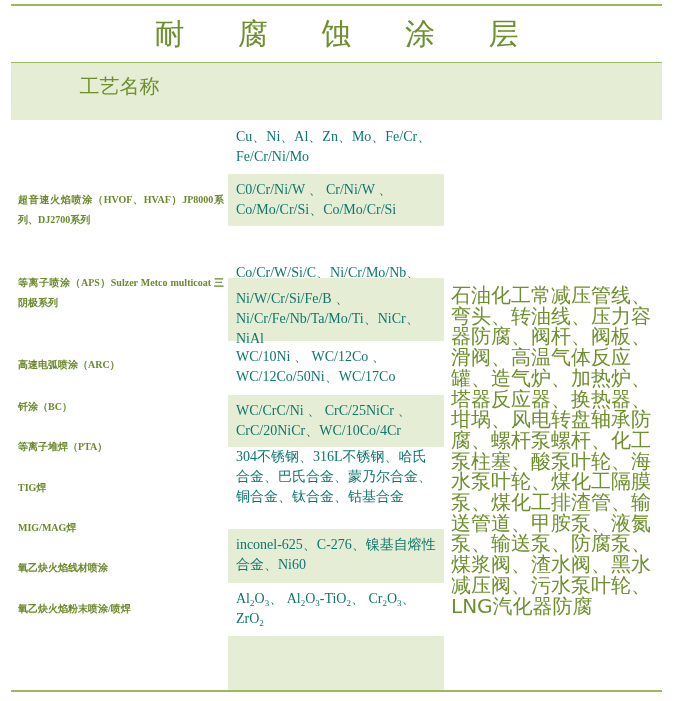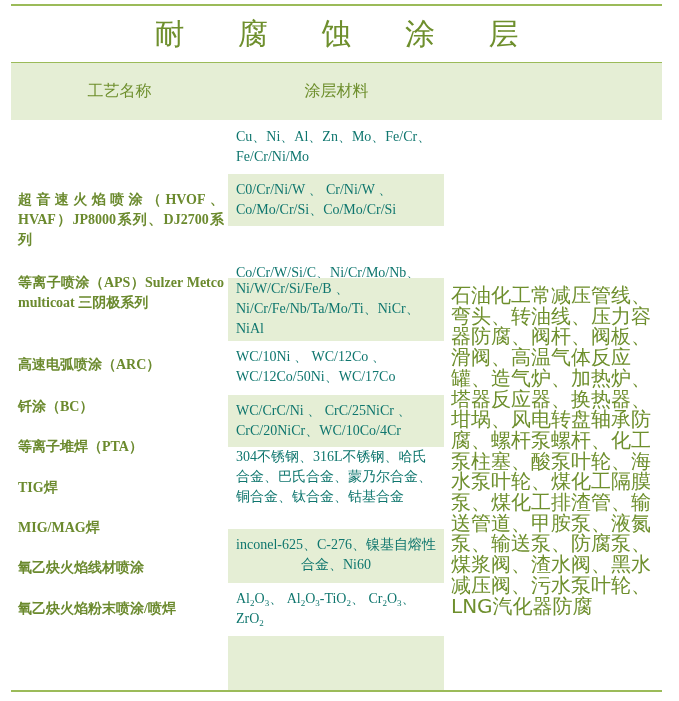--- a/index.html
+++ b/index.html
@@ -4,62 +4,61 @@
 <style>
   html, body { margin: 0; padding: 0; background: #ffffff; }
   body { width: 679px; height: 701px; position: relative; overflow: hidden;
          font-family: "Liberation Serif", "DejaVu Serif", serif; color: #6b8a2e; }
   .topline { position: absolute; left: 11px; top: 4px; width: 651px; height: 2px; background: #9bbb59; }
   .title { position: absolute; left: 11px; top: 14px; width: 651px; text-align: center;
            font-size: 30px; letter-spacing: 22px; color: #6e8f2d; line-height: 40px;
            font-family: "DejaVu Serif", "Liberation Serif", serif; padding-left: 22px; box-sizing: border-box; }
   .hdr { position: absolute; left: 11px; top: 62px; width: 651px; height: 58px; background: #e5eed5;
          border-top: 1px solid #9bbb59; box-sizing: border-box; }
-  .hdr span { position: absolute; top: 18px; font-size: 16px; color: #6e8f2d; text-align: center;
+  .hdr span { position: absolute; top: 10px; font-size: 20px; color: #6e8f2d; text-align: center;
               font-family: "DejaVu Sans", sans-serif; }
   .h1 { left: 0; width: 217px; }
   .h2 { left: 217px; width: 217px; }
   .h3 { left: 434px; width: 217px; }
   .mid { position: absolute; left: 228px; width: 216px; box-sizing: border-box; padding: 6px 8px 0 8px;
          font-size: 14px; line-height: 20px; color: #0f766e; }
   .mid.g { background: #e5eed5; }
   .mid sub { font-size: 9px; vertical-align: -3px; line-height: 0; }
-  .proc { position: absolute; left: 18px; width: 206px; font-weight: bold; font-size: 14px; line-height: 20px;
+  .proc { position: absolute; left: 18px; width: 206px; font-weight: bold; font-size: 10px; line-height: 20px;
           color: #6b8a2e; text-align: justify; }
   .app { position: absolute; left: 451px; top: 285px; width: 208px; font-size: 20px; line-height: 20.7px;
          color: #6e8f2d; font-family: "DejaVu Sans", sans-serif; }
   .bottomline { position: absolute; left: 11px; top: 690px; width: 651px; height: 2px; background: #9bbb59; }
 </style>
 </head>
 <body>
 
 <div class="topline"></div>
 <div class="title">耐 腐 蚀 涂 层</div>
 
 <div class="hdr">
   <span class="h1">工艺名称</span>
-  <span class="h2">涂层材料</span>
 </div>
 
 <div class="proc" style="top:190px;">超音速火焰喷涂（HVOF、HVAF）JP8000系列、DJ2700系列</div>
 <div class="proc" style="top:273px;">等离子喷涂（APS）Sulzer Metco multicoat 三阴极系列</div>
 <div class="proc" style="top:355px;">高速电弧喷涂（ARC）</div>
 <div class="proc" style="top:397px;">钎涂（BC）</div>
 <div class="proc" style="top:437px;">等离子堆焊（PTA）</div>
 <div class="proc" style="top:478px;">TIG焊</div>
 <div class="proc" style="top:518px;">MIG/MAG焊</div>
 <div class="proc" style="top:558px;">氧乙炔火焰线材喷涂</div>
 <div class="proc" style="top:599px;">氧乙炔火焰粉末喷涂/喷焊</div>
 
 <div class="mid" style="top:121px;height:53px;">Cu、Ni、Al、Zn、Mo、Fe/Cr、Fe/Cr/Ni/Mo</div>
 <div class="mid g" style="top:174px;height:52px;">C0/Cr/Ni/W 、 Cr/Ni/W 、Co/Mo/Cr/Si、Co/Mo/Cr/Si</div>
 <div class="mid" style="top:226px;height:52px;margin-top:31px;">Co/Cr/W/Si/C、Ni/Cr/Mo/Nb、Ni/Cr/Mo/W、Ni/Cr/Si/Fe/B</div>
-<div class="mid g" style="top:278px;height:63px;padding-top:1px;">Ni/W/Cr/Si/Fe/B 、Ni/Cr/Fe/Nb/Ta/Mo/Ti、NiCr、NiAl</div>
+<div class="mid g" style="top:278px;height:63px;padding-top:11px;">Ni/W/Cr/Si/Fe/B 、Ni/Cr/Fe/Nb/Ta/Mo/Ti、NiCr、NiAl</div>
 <div class="mid" style="top:341px;height:54px;">WC/10Ni 、 WC/12Co 、WC/12Co/50Ni、WC/17Co</div>
 <div class="mid g" style="top:395px;height:52px;">WC/CrC/Ni 、 CrC/25NiCr 、CrC/20NiCr、WC/10Co/4Cr</div>
 <div class="mid" style="top:447px;height:82px;padding-top:0;">304不锈钢、316L不锈钢、哈氏合金、巴氏合金、蒙乃尔合金、铜合金、钛合金、钴基合金</div>
-<div class="mid g" style="top:529px;height:54px;text-align:center;">inconel-625、C-276、镍基自熔性合金、Ni60</div>
+<div class="mid g" style="top:529px;height:54px;">inconel-625、C-276、镍基自熔性合金、Ni60</div>
 <div class="mid" style="top:583px;height:53px;">Al<sub>2</sub>O<sub>3</sub>、 Al<sub>2</sub>O<sub>3</sub>-TiO<sub>2</sub>、 Cr<sub>2</sub>O<sub>3</sub>、<br>ZrO<sub>2</sub></div>
 <div class="mid g" style="top:636px;height:54px;"></div>
 
 <div class="app">石油化工常减压管线、弯头、转油线、压力容器防腐、阀杆、阀板、滑阀、高温气体反应罐、造气炉、加热炉、塔器反应器、换热器、坩埚、风电转盘轴承防腐、螺杆泵螺杆、化工泵柱塞、酸泵叶轮、海水泵叶轮、煤化工隔膜泵、煤化工排渣管、输送管道、甲胺泵、液氮泵、输送泵、防腐泵、煤浆阀、渣水阀、黑水减压阀、污水泵叶轮、LNG汽化器防腐</div>
 
 <div class="bottomline"></div>
 
 </body></html>

